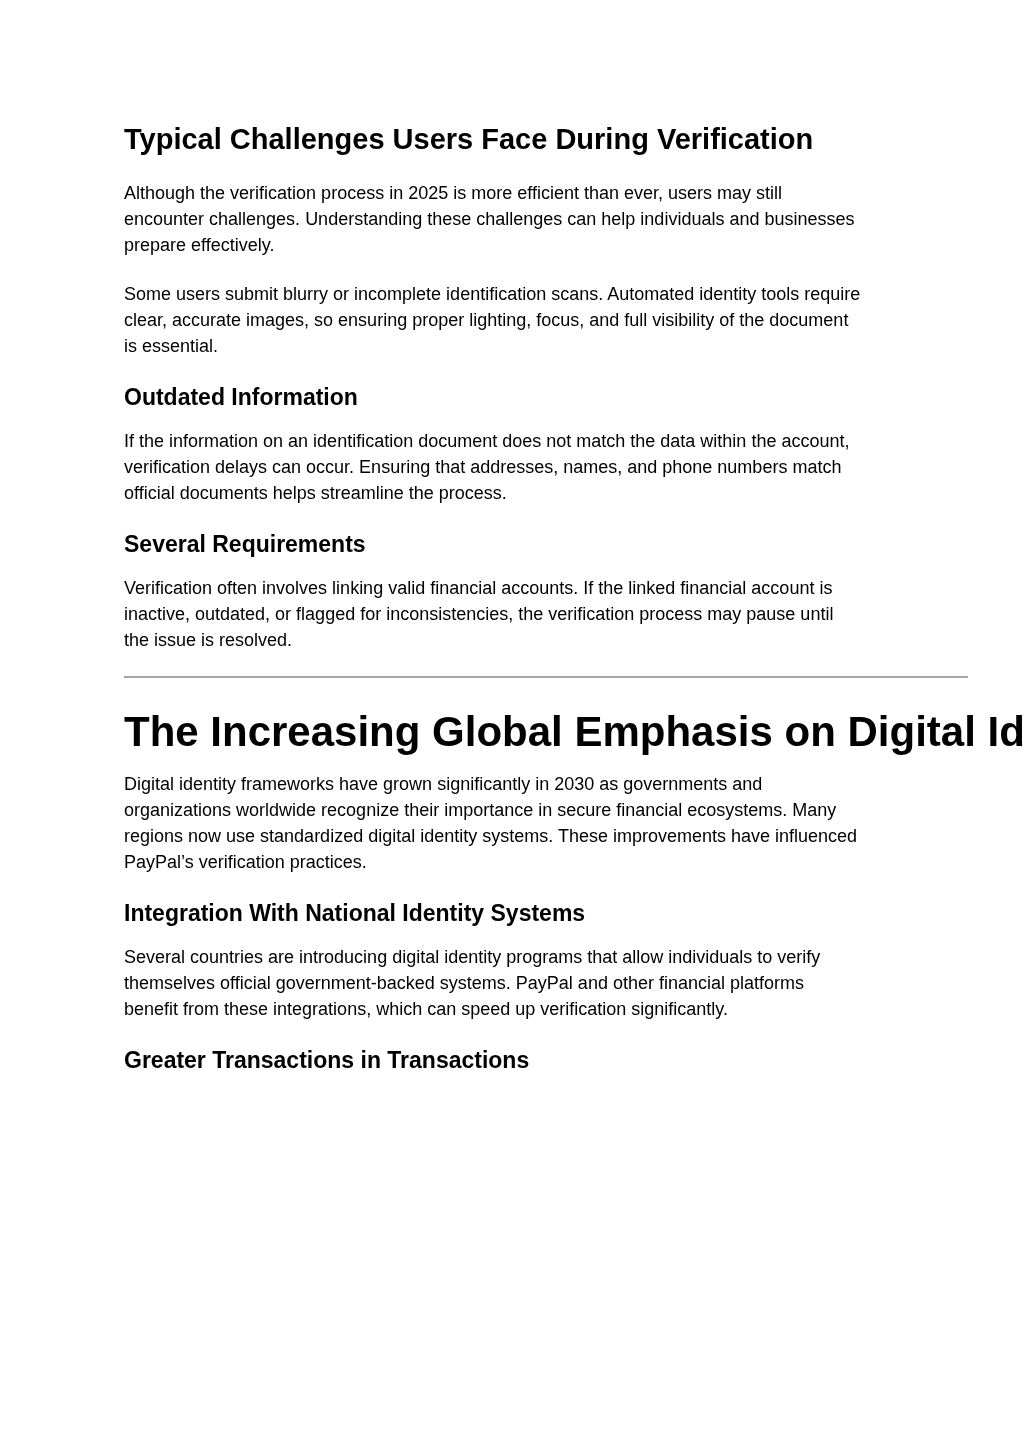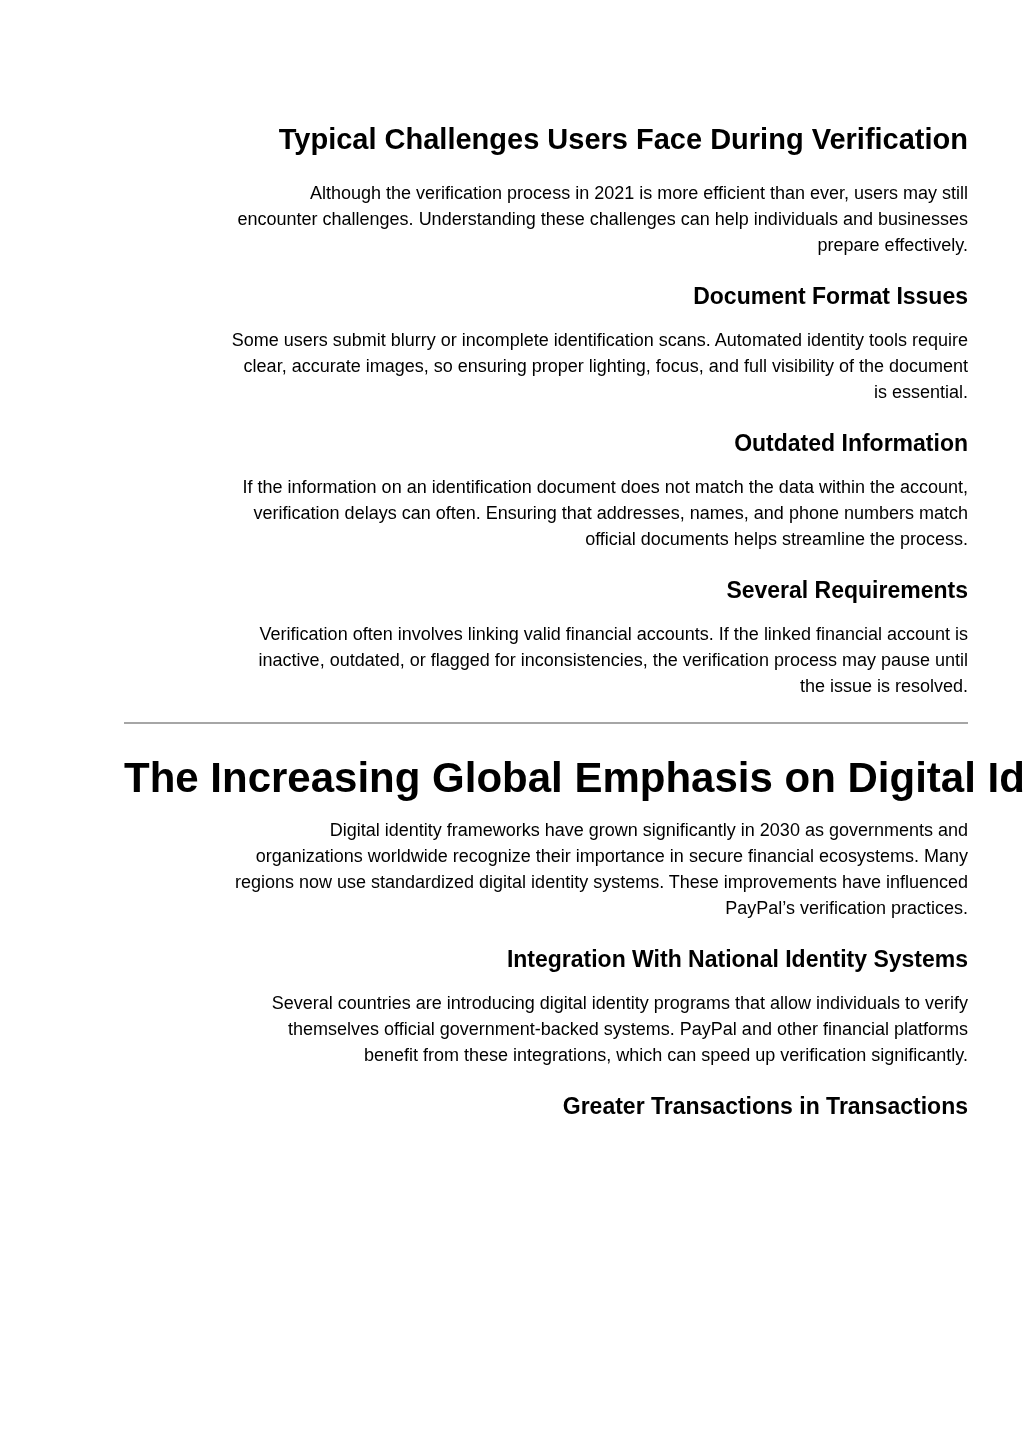--- a/index.html
+++ b/index.html
@@ -12,21 +12,20 @@
     background: #ffffff;
     color: #000000;
     font-family: "Liberation Sans", sans-serif;
     overflow: hidden;
   }
   .page {
     box-sizing: border-box;
     width: 1024px;
     height: 1446px;
     padding: 120px 56px 0 124px;
-    text-align: right;
   }
   .title-md {
     font-size: 29px;
     line-height: 38px;
     font-weight: 700;
     margin: 0 0 22px 0;
     white-space: pre;
   }
   .title-lg {
     font-size: 42px;
@@ -56,32 +55,31 @@
     width: 100%;
   }
 </style>
 </head>
 <body>
 
 <div class="page">
 
   <section>
     <h2 class="title-md">Typical Challenges Users Face During Verification</h2>
-    <p class="body-text">Although the verification process in 2021 is more efficient than ever, users may still
+    <p class="body-text">Although the verification process in 2025 is more efficient than ever, users may still
 encounter challenges. Understanding these challenges can help individuals and businesses
 prepare effectively.</p>
 
-    <h3 class="sub-heading">Document Format Issues</h3>
     <p class="body-text">Some users submit blurry or incomplete identification scans. Automated identity tools require
 clear, accurate images, so ensuring proper lighting, focus, and full visibility of the document
 is essential.</p>
 
     <h3 class="sub-heading">Outdated Information</h3>
     <p class="body-text">If the information on an identification document does not match the data within the account,
-verification delays can often. Ensuring that addresses, names, and phone numbers match
+verification delays can occur. Ensuring that addresses, names, and phone numbers match
 official documents helps streamline the process.</p>
 
     <h3 class="sub-heading">Several Requirements</h3>
 
     <p class="body-text">Verification often involves linking valid financial accounts. If the linked financial account is
 inactive, outdated, or flagged for inconsistencies, the verification process may pause until
 the issue is resolved.</p>
   </section>
 
   <hr class="divider">

